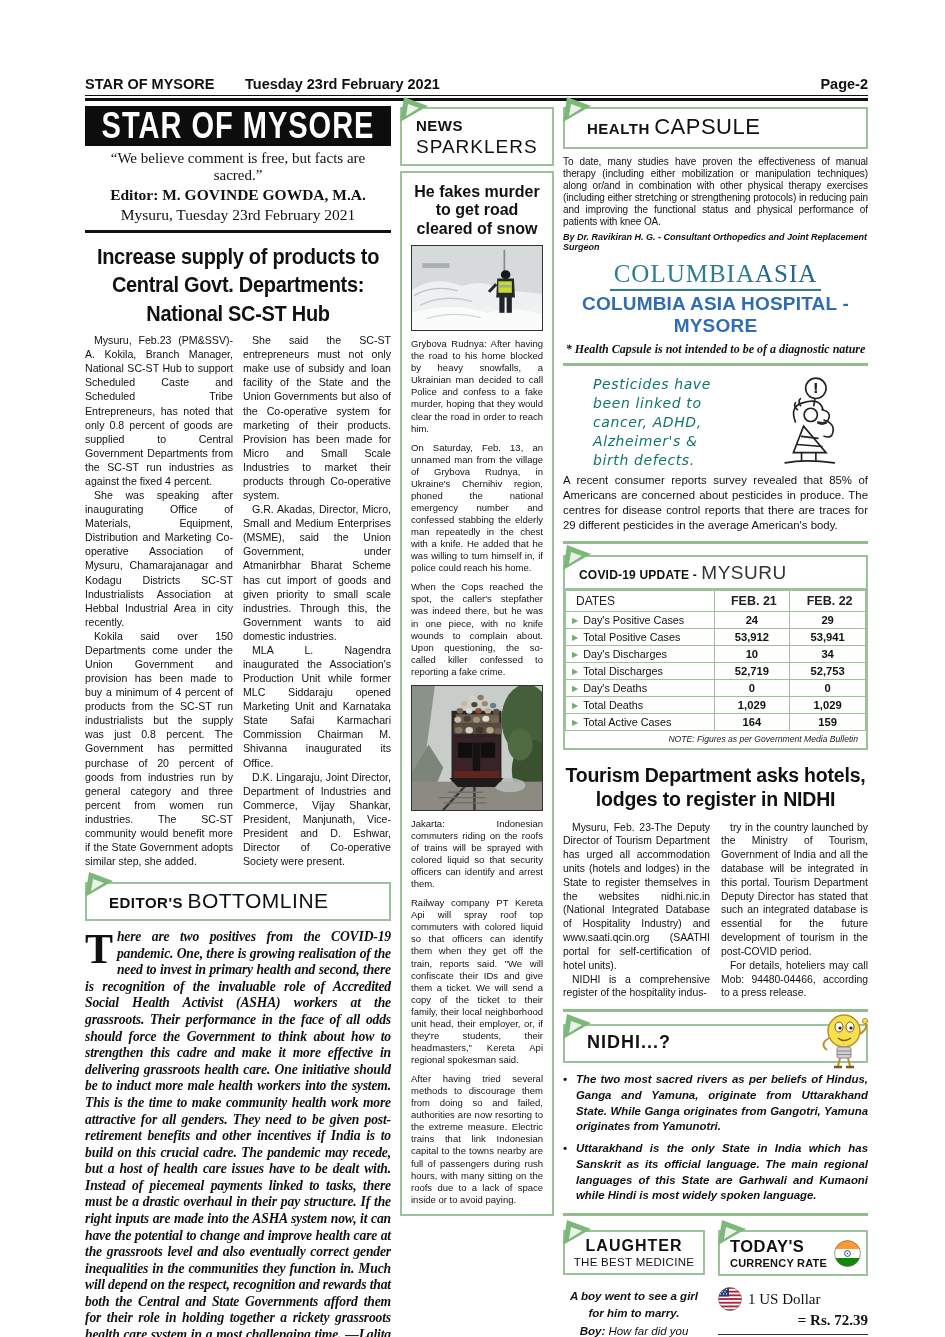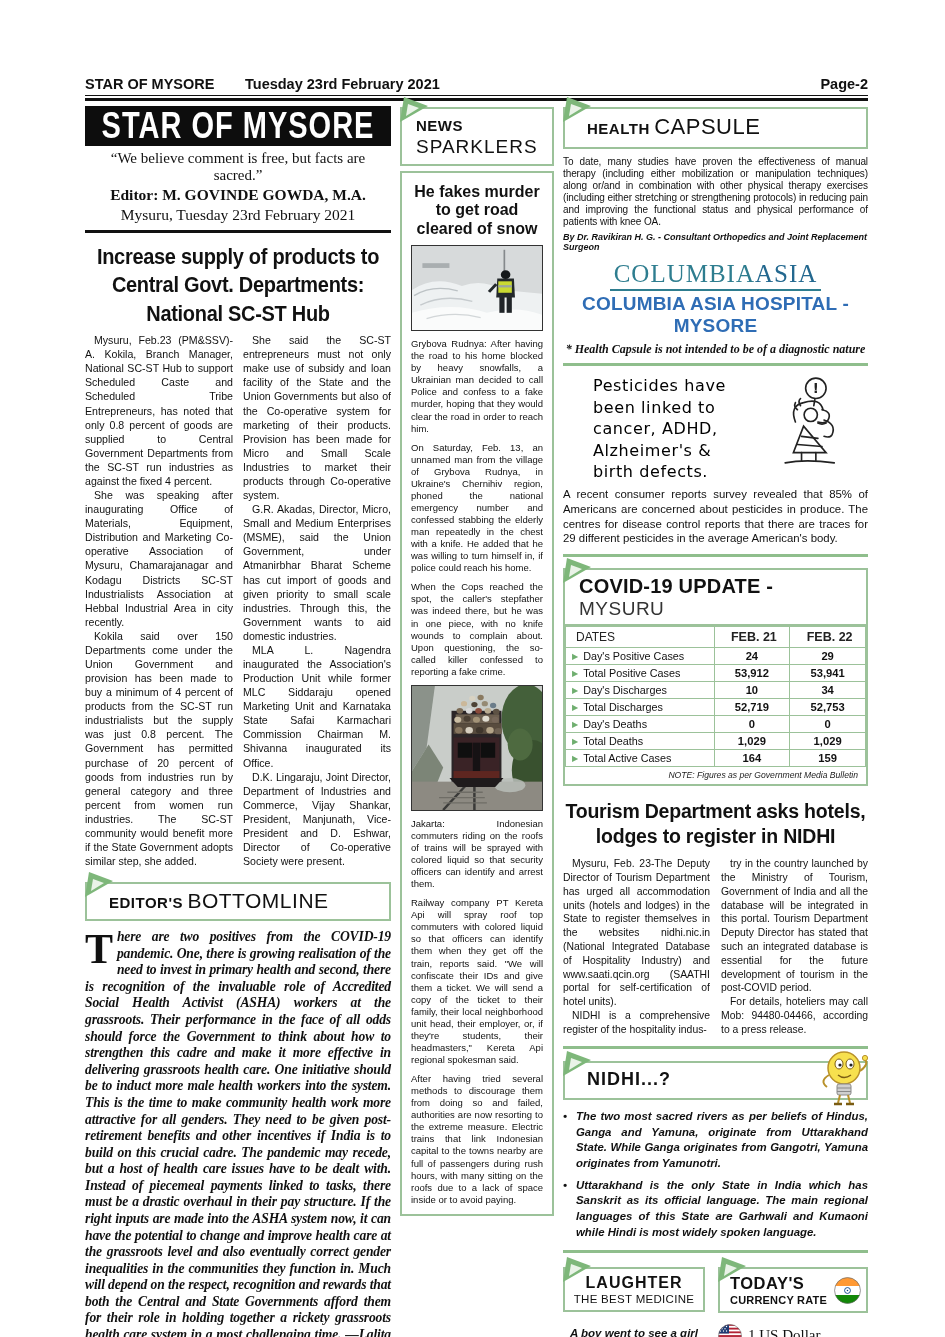--- a/index.html
+++ b/index.html
@@ -71,28 +71,28 @@
   .hc-byline { margin-top:4px; font-size:9px; font-weight:bold; font-style:italic; }
   .ca-logo { text-align:center; margin-top:8px; }
   .ca-logo .wrap { display:inline-block; border-bottom:2px solid #2e7d8f; padding:0 4px 1px 4px; }
   .ca-w1, .ca-w2 { font-family:"Liberation Serif", serif; font-size:25px; letter-spacing:1px; color:#2e7d8f; }
   .ca-w2 { color:#23688f; }
   .ca-hosp { text-align:center; font-weight:bold; font-size:19px; color:#2f6db5; margin-top:2px; letter-spacing:.2px; }
   .hc-disc { text-align:center; font-family:"Liberation Serif", serif; font-weight:bold; font-style:italic;
              font-size:12px; margin-top:5px; }
   .cartoon { display:flex; margin-top:9px; align-items:flex-start; }
   .cartoon .ctext { width:57%; padding-left:30px; font-family:"DejaVu Sans", sans-serif;
-                    font-size:16px; line-height:1.35; letter-spacing:.6px; color:#000000; }
+                    font-size:14px; line-height:1.35; letter-spacing:.6px; color:#0f766e;font-style:italic; }
   .cartoon svg { width:43%; height:92px; }
   .survey { margin-top:4px; font-size:11.4px; line-height:1.3; text-align:justify; }
 
   
   .covid { margin-top:11px; }
   .covid-title { padding:5px 10px 4px 14px; border-bottom:2px solid #9cc29a; }
-  .covid-title .lbl-b { font-size:20px; letter-spacing:.2px; }
+  .covid-title .lbl-b { font-size:12px; letter-spacing:.2px; }
   .covid-title .lbl-l { font-size:19px; color:#333; letter-spacing:.5px; }
   .ctab { width:100%; border-collapse:collapse; }
   .ctab td, .ctab th { border:1.5px solid #9cc29a; }
   .ctab th { font-size:12px; font-weight:normal; text-align:left; padding:3px 6px 3px 10px; color:#222; }
   .ctab th.num { text-align:center; font-weight:bold; font-size:12.5px; }
   .ctab td.lab { font-size:10.8px; padding:2px 4px 2px 6px; white-space:nowrap; }
   .ctab td.val { font-size:11.2px; font-weight:bold; text-align:center; padding:2px 4px; }
   .arrow { color:#6fae6f; font-size:8px; margin-right:5px; position:relative; top:-1px; }
   .covid-note { font-size:8.6px; font-style:italic; text-align:right; padding:3px 8px 4px 0; color:#222; }
 

